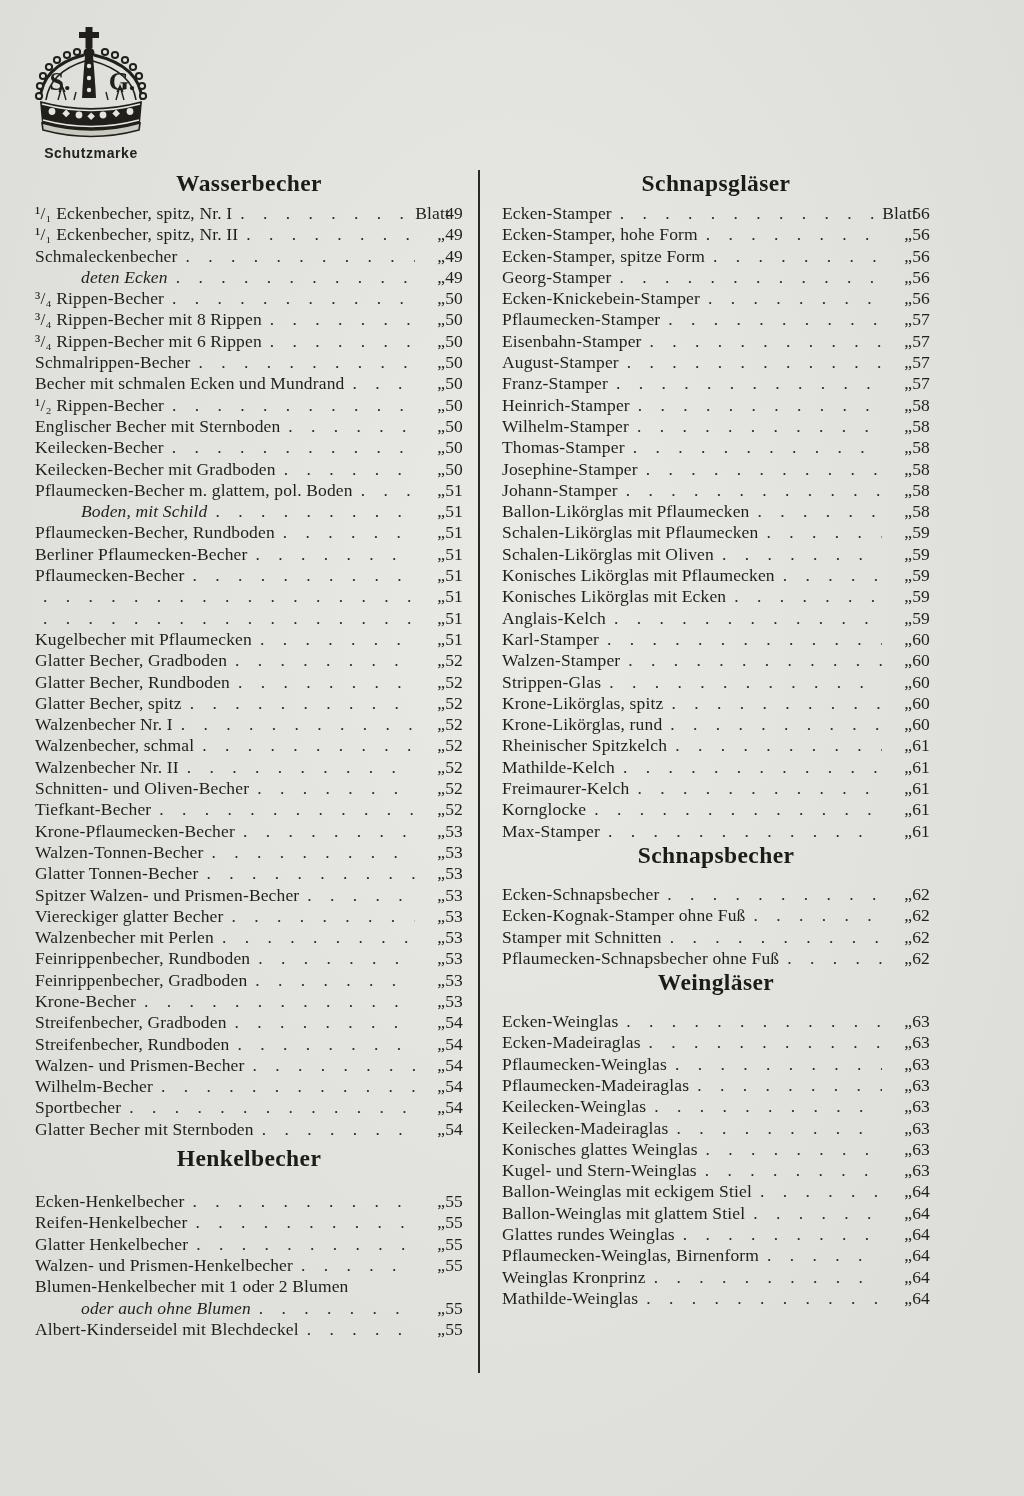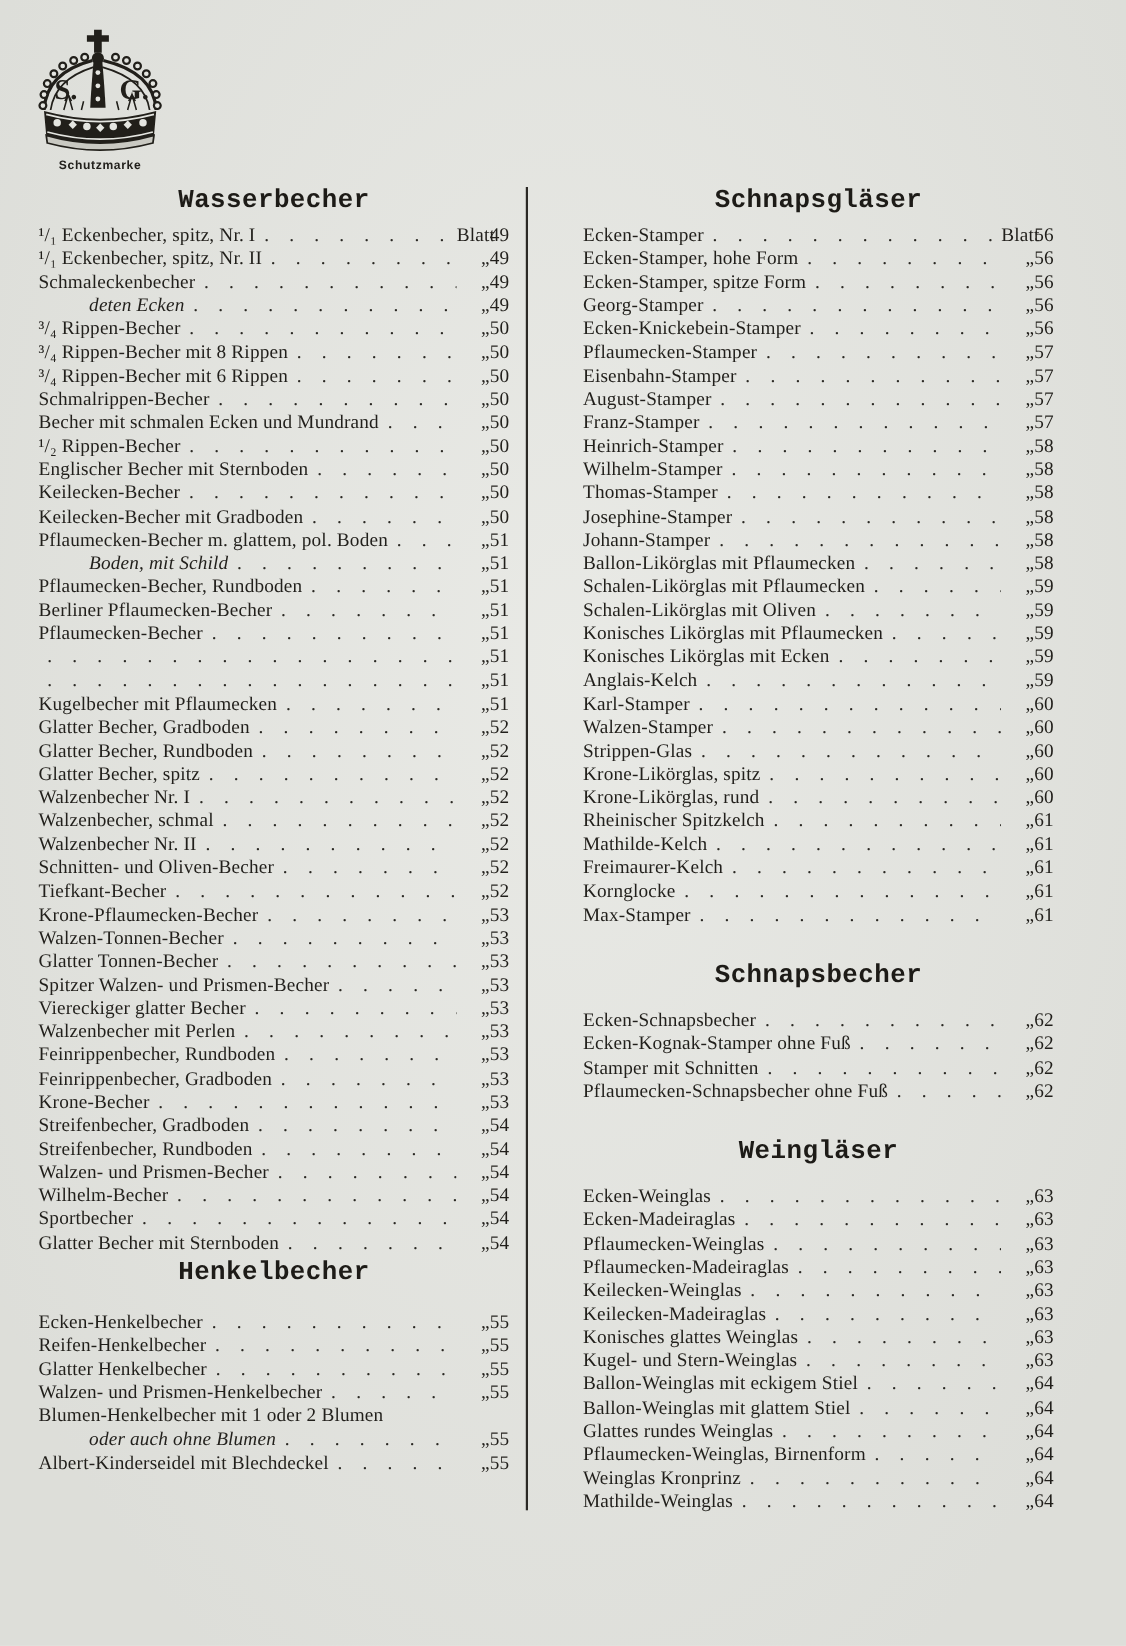--- a/index.html
+++ b/index.html
@@ -20,49 +20,48 @@
   
   .logo{
     position:absolute;left:28px;top:24px;width:126px;
     text-align:center;
   }
   .logo svg{display:block;margin:0 auto;}
   .logo-caption{
     margin-top:1px;
     font-family:"Liberation Sans","DejaVu Sans",sans-serif;
     font-weight:bold;
-    font-size:11px;
+    font-size:14px;
     letter-spacing:0.6px;
     color:#23211d;
   }
   
   .divider{
     position:absolute;left:478px;top:170px;width:2px;height:1203px;
     background:#2b2925;
   }
   
   .col{
     position:absolute;top:170px;width:428px;
     font-size:17.5px;
     letter-spacing:0.15px;
   }
   .col-left{left:35px;}
-  .col-right{left:530px;}
+  .col-right{left:502px;}
   .heading{
     font-size:23.5px;
     font-weight:bold;
     letter-spacing:0.4px;
     text-align:center;
     line-height:26px;
     margin:0 0 7px 0;
     color:#1d1b17;
-    font-family:Liberation Mono, monospace;
   }
   .col-left .heading.later{margin-top:5px;margin-bottom:20px;}
-  .col-right .heading.later{margin-top:33px;margin-bottom:16px;}
+  .col-right .heading.later{margin-bottom:16px;}
   .row{
     display:flex;
     align-items:baseline;
     line-height:21.3px;
     height:21.3px;
   }
   .lbl{white-space:nowrap;}
   .lbl.ind{padding-left:46px;font-style:italic;}
   .dots{
     flex:1 1 auto;min-width:6px;

